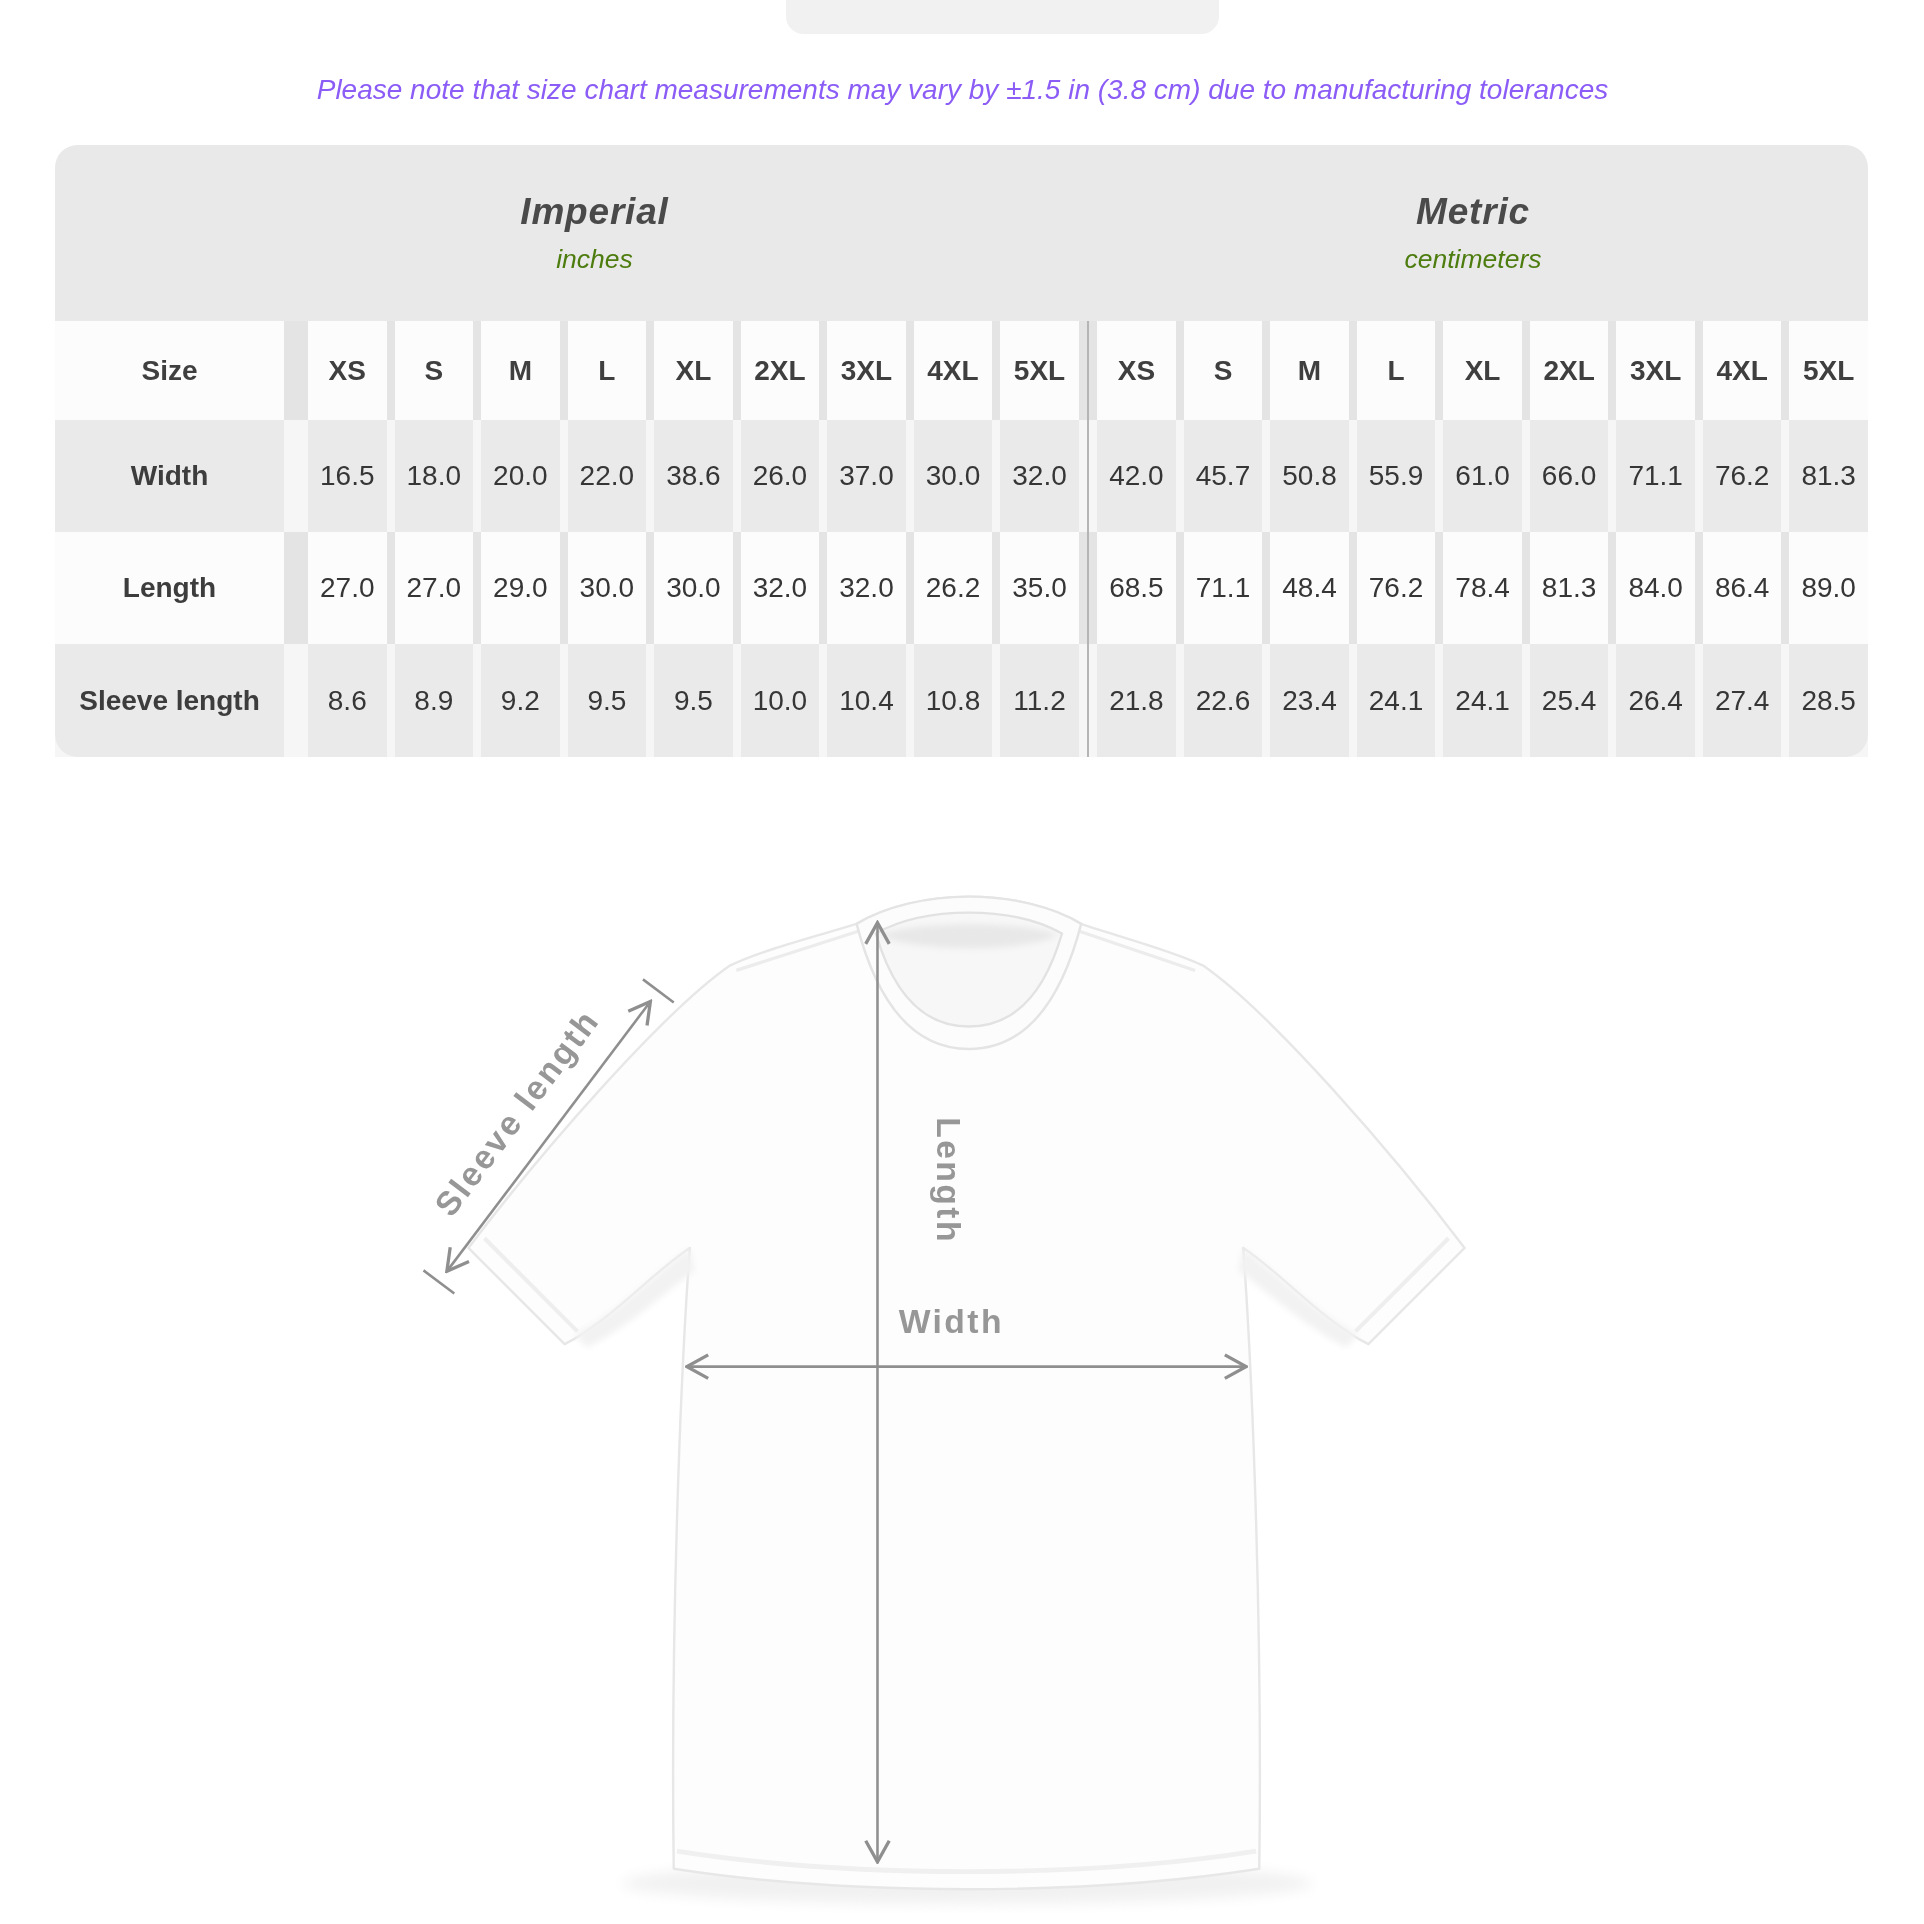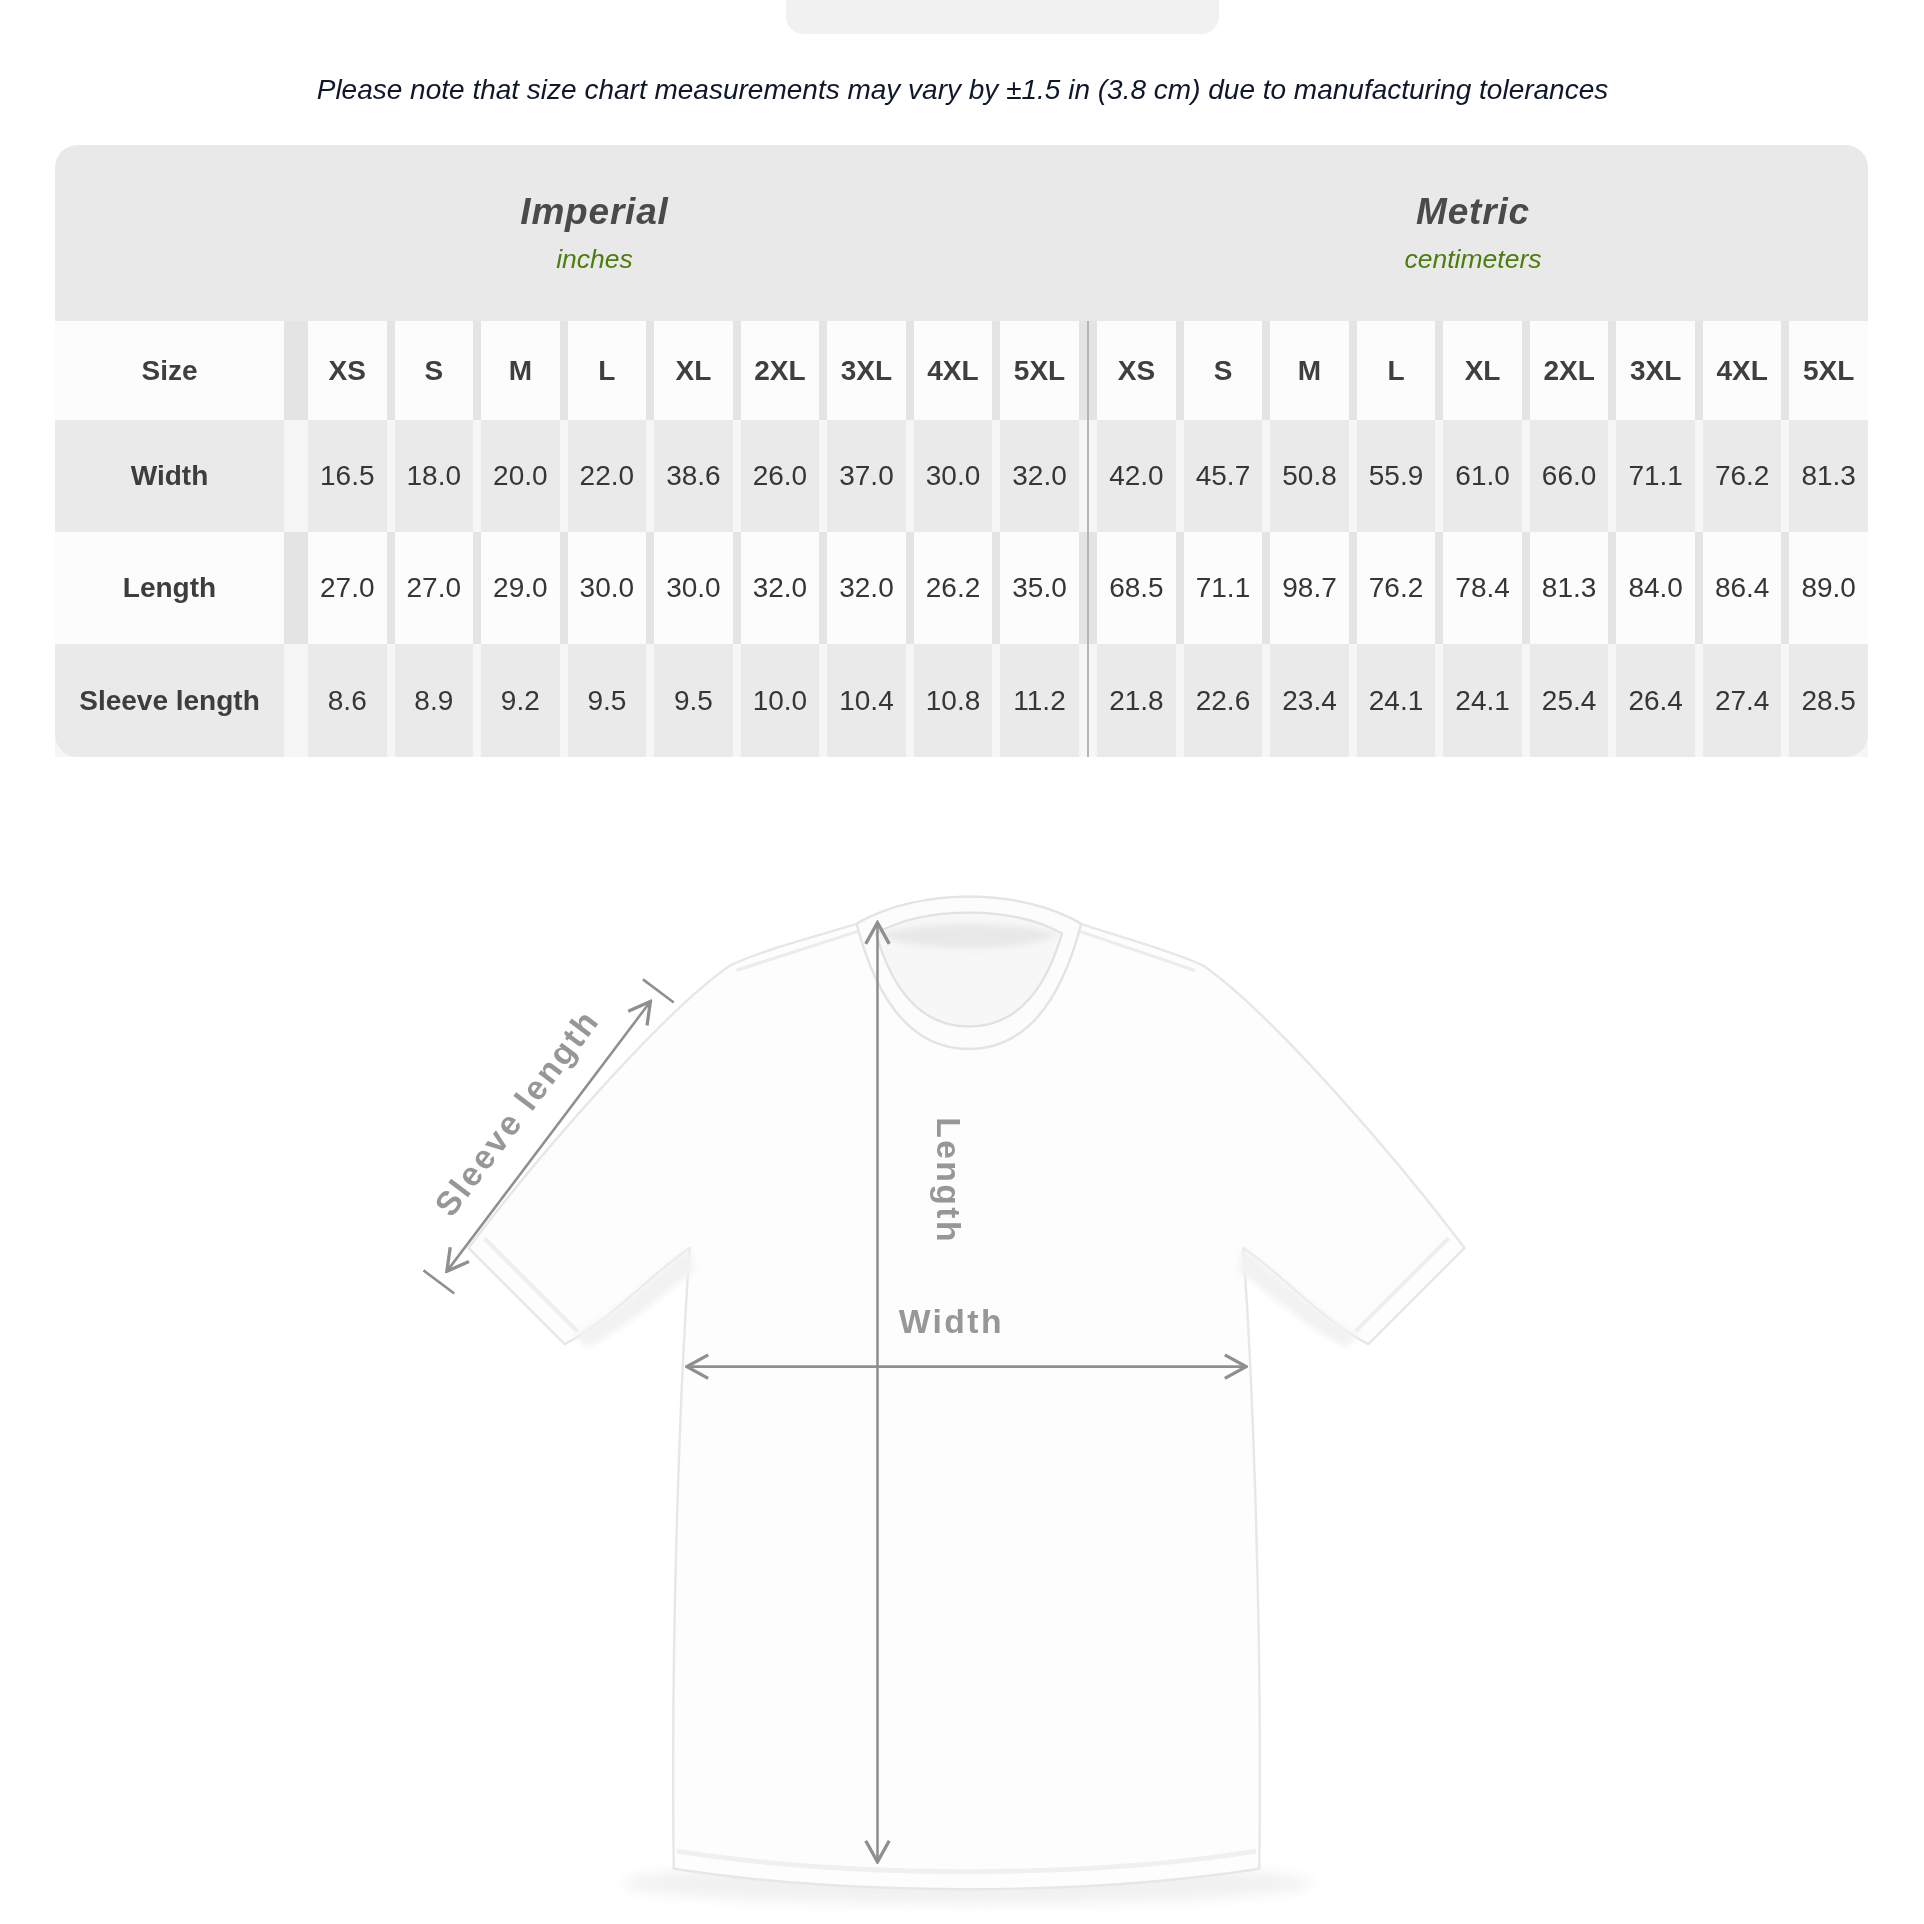--- a/index.html
+++ b/index.html
@@ -19,21 +19,21 @@
     background: #f1f1f1;
     border-radius: 0 0 17.6px 17.6px;
   }
   .note {
     position: absolute;
     left: 0; top: 74px;
     width: 100%;
     text-align: center;
     font-style: italic;
     font-size: 28px;
-    color: #0f172a;
+    color: #8b5cf6;
   }
   .chart {
     position: absolute;
     left: 55px; top: 145px;
     width: 1813px;
   }
   .chead {
     display: flex;
     background: #e9e9e9;
     border-radius: 22.5px 22.5px 0 0;
@@ -174,21 +174,21 @@
       <div class="cell">29.0</div>
       <div class="cell">30.0</div>
       <div class="cell">30.0</div>
       <div class="cell">32.0</div>
       <div class="cell">32.0</div>
       <div class="cell">26.2</div>
       <div class="cell">35.0</div>
       <div class="vdiv"></div>
       <div class="cell">68.5</div>
       <div class="cell">71.1</div>
-      <div class="cell">98.7</div>
+      <div class="cell">48.4</div>
       <div class="cell">76.2</div>
       <div class="cell">78.4</div>
       <div class="cell">81.3</div>
       <div class="cell">84.0</div>
       <div class="cell">86.4</div>
       <div class="cell">89.0</div>
     </div>
 
     <div class="trow r-gray r-last">
       <div class="cell lbl">Sleeve length</div>

